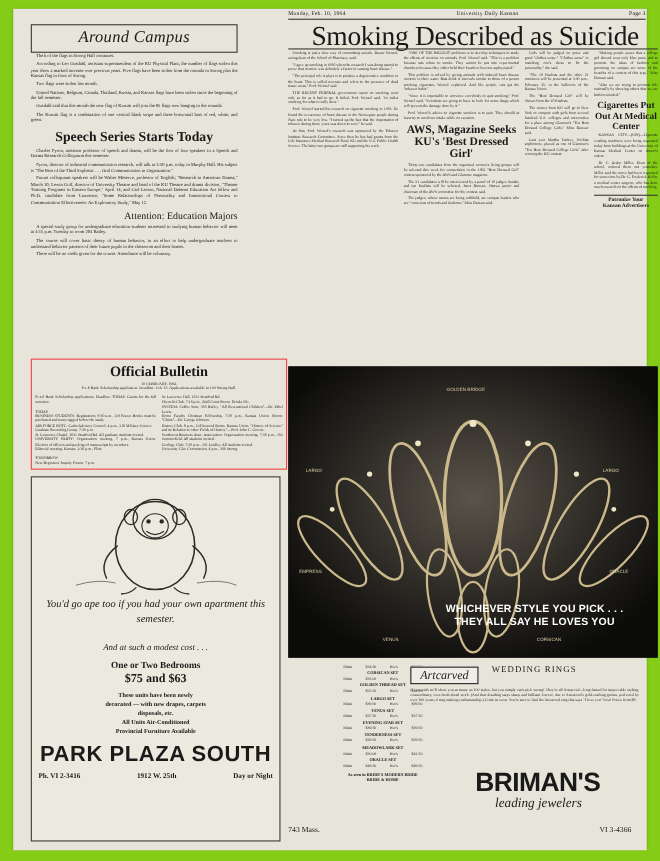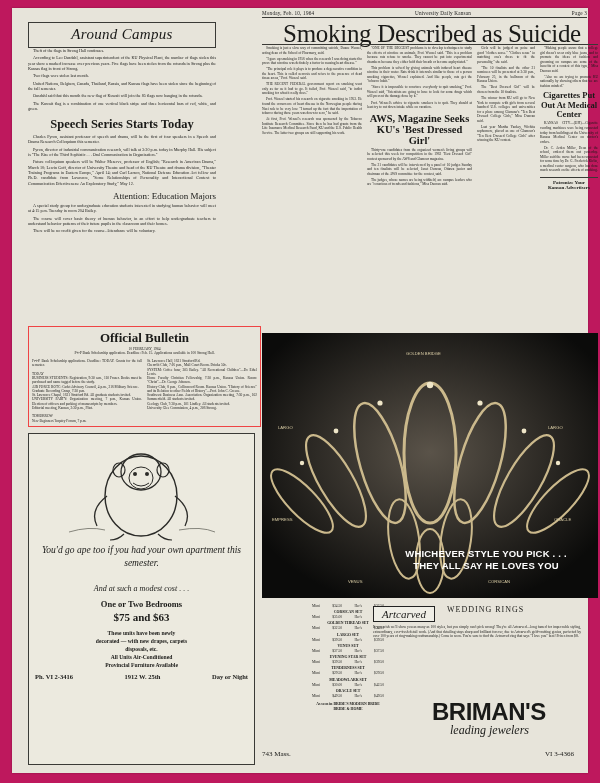--- a/index.html
+++ b/index.html
@@ -1,17 +1,17 @@
 <!DOCTYPE html>
 <html><head>
 <meta charset="utf-8">
 <style>
   html,body{margin:0;padding:0;background:#d8d5cd;}
   body{width:600px;height:783px;overflow:hidden;font-family:"Liberation Serif",serif;color:#1a1a18;}
-  .page{position:relative;width:600px;height:783px;background:#be185d;}
+  .page{position:relative;width:600px;height:783px;background:#84cc16;}
   .sheet{position:absolute;left:12px;top:8px;width:576px;height:765px;background:#e7e4da;box-shadow:0 0 2px rgba(0,0,0,.3);}
   .masthead{position:absolute;left:250px;top:2px;width:325px;font-size:5.2px;letter-spacing:.2px;color:#222;}
   .mh-row{display:flex;justify-content:space-between;}
   
   .colA{position:absolute;left:16px;top:14px;width:188px;}
   .boxrule{border:1.2px solid #3a3a36;padding:3px 5px 4px 5px;}
   .ac-title{font-family:"Liberation Serif",serif;font-style:italic;font-size:15px;text-align:center;letter-spacing:.3px;}
   .hd2{font-size:10.5px;font-weight:bold;text-align:center;margin:4px 0 2px;font-family:"Liberation Serif",serif;}
   .hd3{font-size:12.5px;font-weight:bold;text-align:center;margin:6px 0 2px;}
   .hd-small{font-size:9px;font-weight:normal;text-align:right;margin:5px 0 2px;}
@@ -147,20 +147,21 @@
       </div>
       <div class="apt-line1">You'd go ape too if you had your own apartment this semester.</div>
       <div class="apt-line2">And at such a modest cost . . .</div>
       <div class="apt-line3">One or Two Bedrooms</div>
       <div class="apt-price">$75 and $63</div>
       <div class="apt-feat" style="white-space:pre-line">These units have been newly
 decorated — with new drapes, carpets
 disposals, etc.
 All Units Air-Conditioned
 Provincial Furniture Available</div>
+      <div class="apt-name">PARK PLAZA SOUTH</div>
       <div class="apt-foot">
         <span>Ph. VI 2-3416</span>
         <span>1912 W. 25th</span>
         <span>Day or Night</span>
       </div>
     </div>
 
     <div class="bigheadline">Smoking Described as Suicide</div>
     <div class="rule" style="left:250px;top:36px;width:336px;height:1px;"></div>
 

